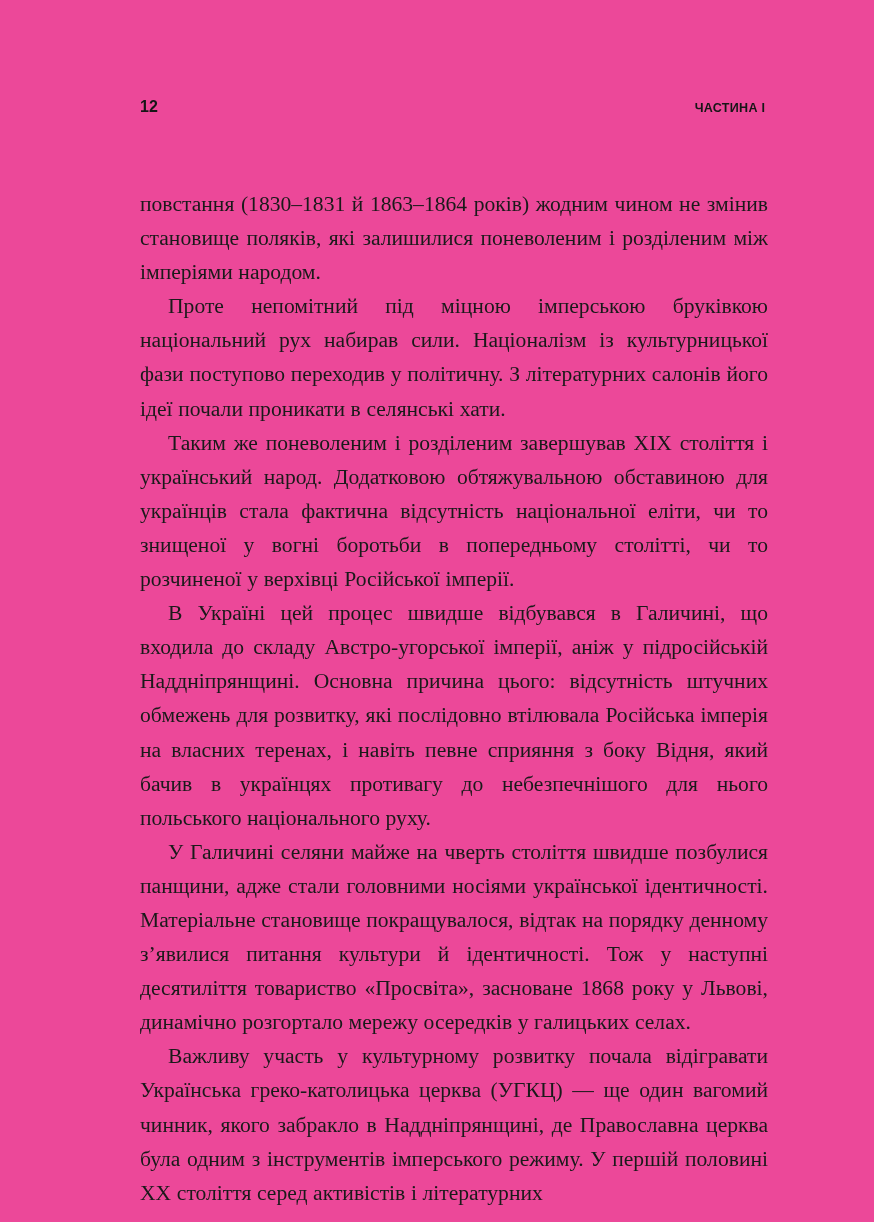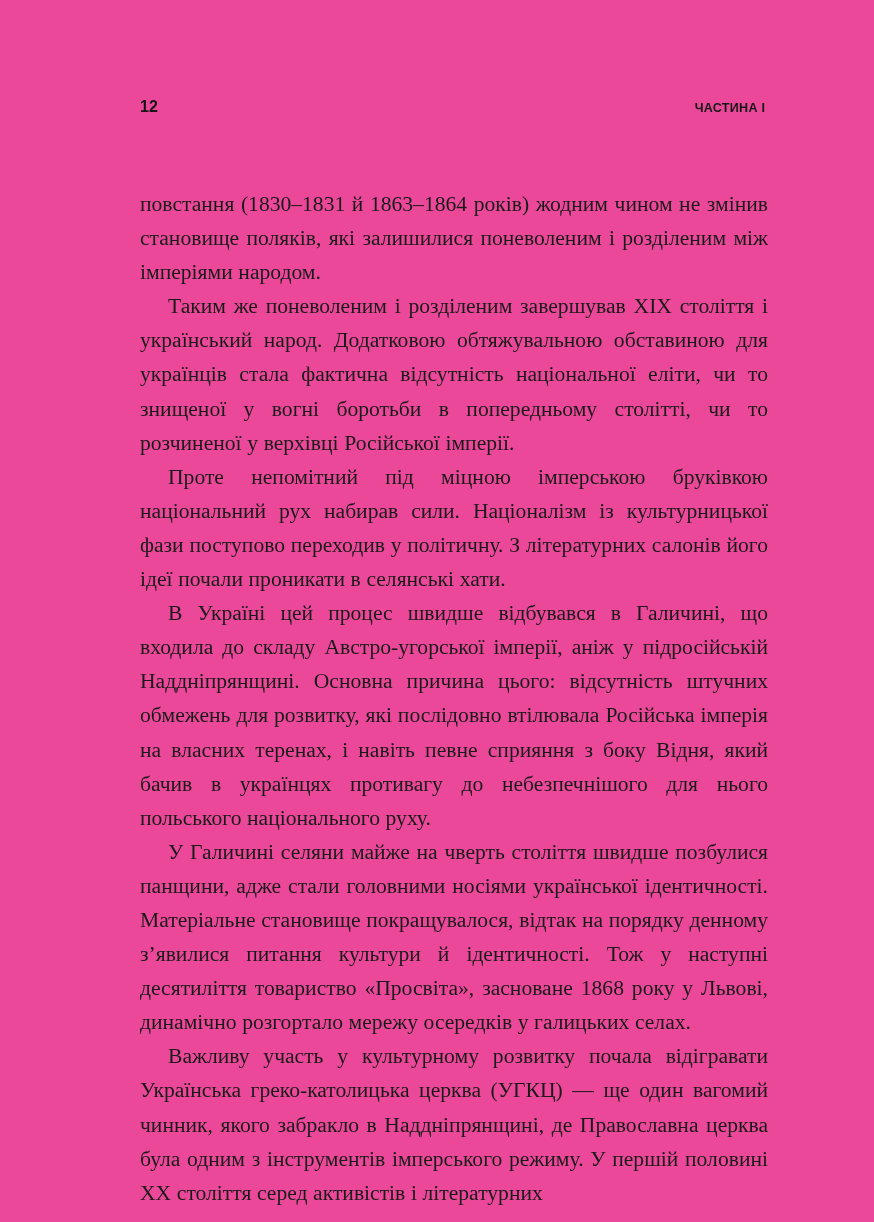--- a/index.html
+++ b/index.html
@@ -86,20 +86,20 @@
 
 <div class="page" style="background: #ec4899;">
 
   <div class="running-head">
     <span class="folio">12</span>
     <span class="running-title">ЧАСТИНА I</span>
   </div>
 
   <div class="text-block" style="color: rgb(26, 26, 26);">
     <p>повстання (1830–1831 й 1863–1864 років) жодним чином не змінив становище поляків, які залишилися поневоленим і розділеним між імперіями народом.</p>
+    <p class="indent">Проте непомітний під міцною імперською бруківкою національний рух набирав сили. Націоналізм із культурницької фази поступово переходив у політичну. З літературних салонів його ідеї почали проникати в селянські хати.</p>
     <p class="indent">Таким же поневоленим і розділеним завершував XIX століття і український народ. Додатковою обтяжувальною обставиною для українців стала фактична відсутність національної еліти, чи то знищеної у вогні боротьби в попередньому столітті, чи то розчиненої у верхівці Російської імперії.</p>
-    <p class="indent">Проте непомітний під міцною імперською бруківкою національний рух набирав сили. Націоналізм із культурницької фази поступово переходив у політичну. З літературних салонів його ідеї почали проникати в селянські хати.</p>
     <p class="indent">В Україні цей процес швидше відбувався в Галичині, що входила до складу Австро-угорської імперії, аніж у підросійській Наддніпрянщині. Основна причина цього: відсутність штучних обмежень для розвитку, які послідовно втілювала Російська імперія на власних теренах, і навіть певне сприяння з боку Відня, який бачив в українцях противагу до небезпечнішого для нього польського національного руху.</p>
     <p class="indent">У Галичині селяни майже на чверть століття швидше позбулися панщини, адже стали головними носіями української ідентичності. Матеріальне становище покращувалося, відтак на порядку денному з’явилися питання культури й ідентичності. Тож у наступні десятиліття товариство «Просвіта», засноване 1868 року у Львові, динамічно розгортало мережу осередків у галицьких селах.</p>
     <p class="indent">Важливу участь у культурному розвитку почала відігравати Українська греко-католицька церква (УГКЦ) — ще один вагомий чинник, якого забракло в Наддніпрянщині, де Православна церква була одним з інструментів імперського режиму. У першій половині XX століття серед активістів і літературних</p>
   </div>
 
 </div>
 
 </body></html>

